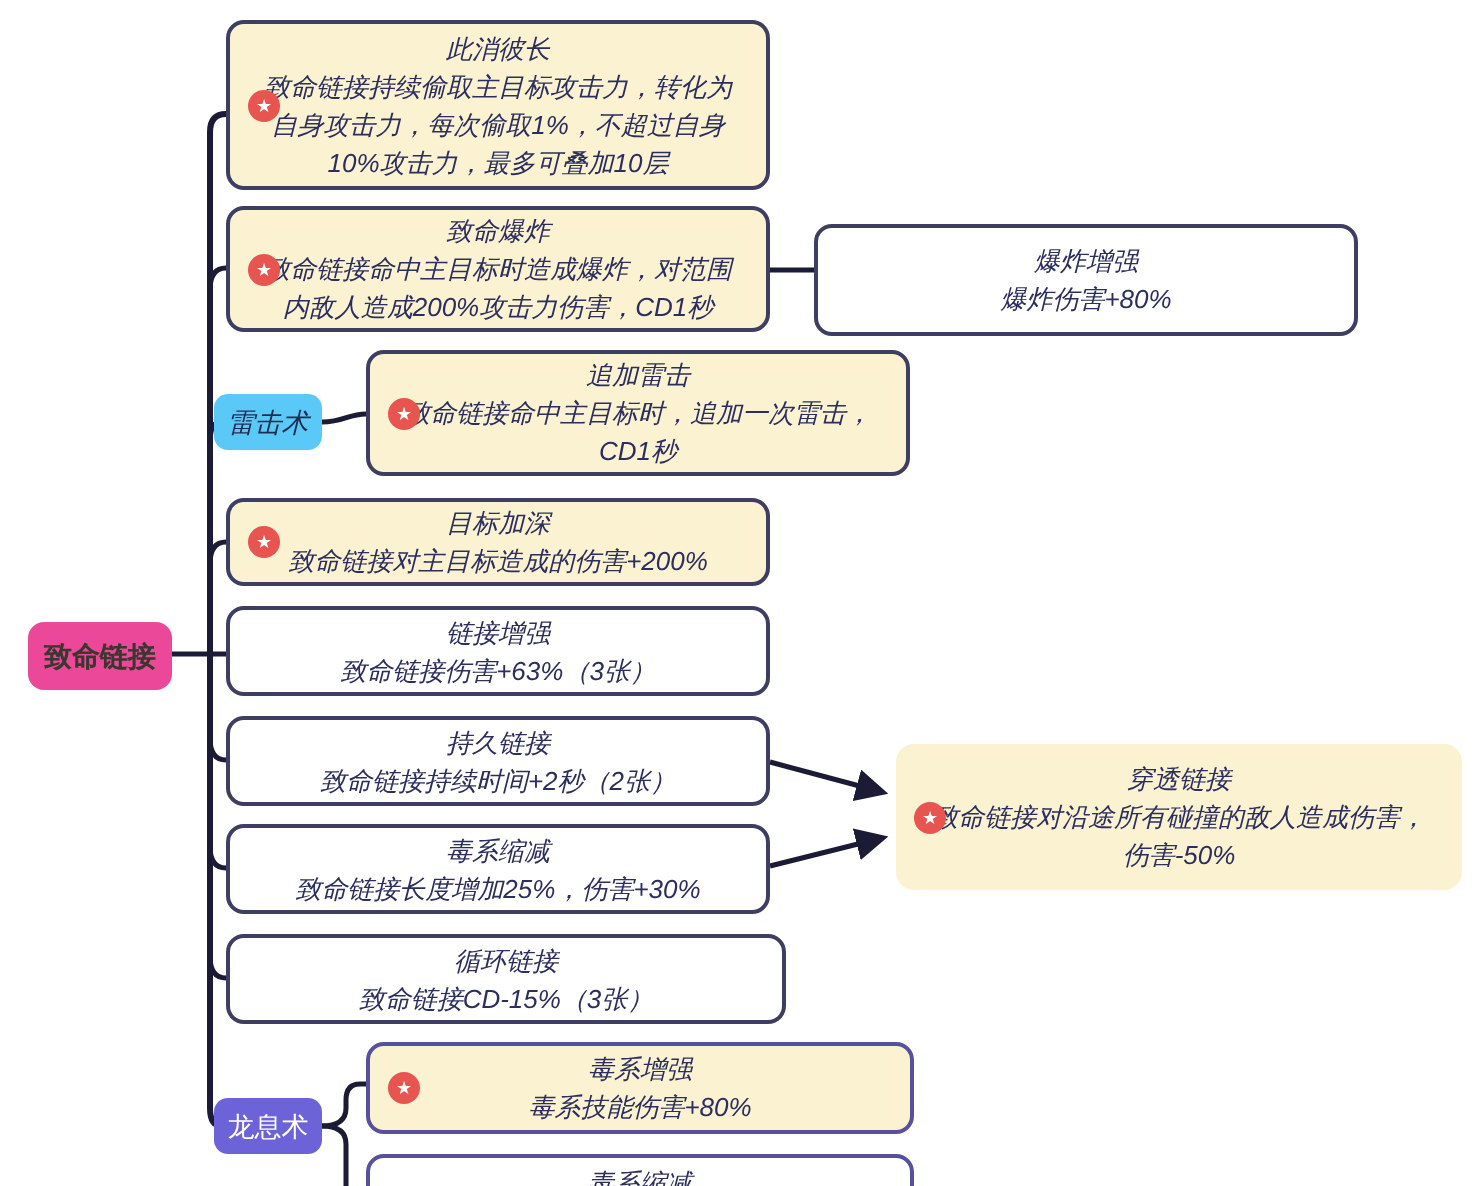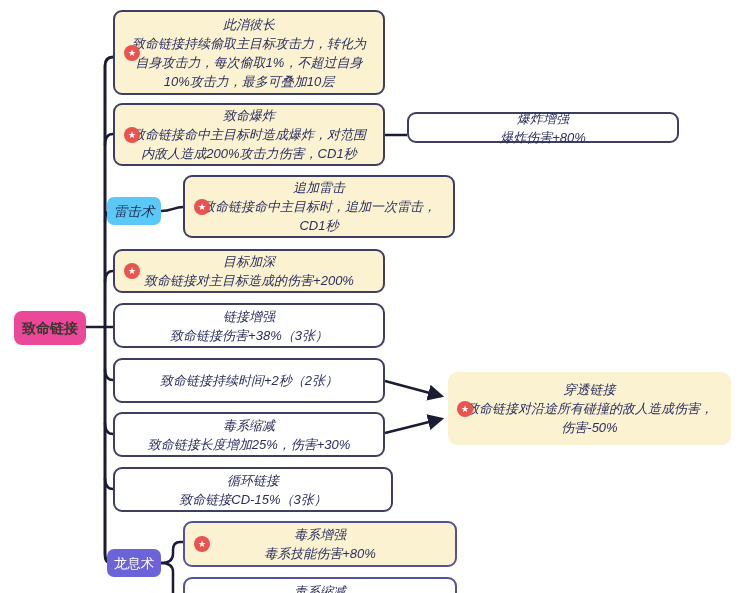--- a/index.html
+++ b/index.html
@@ -67,21 +67,21 @@
   </div>
 
   <div class="node cream" style="left:113px;top:103px;width:272px;height:63px;">
     <span class="star">★</span>
     <div class="txt">
       <div class="title">致命爆炸</div>
       <div class="body">致命链接命中主目标时造成爆炸，对范围内敌人造成200%攻击力伤害，CD1秒</div>
     </div>
   </div>
 
-  <div class="node white" style="left:407px;top:112px;width:272px;height:31px;">
+  <div class="node white" style="left:407px;top:112px;width:272px;height:56px;">
     <div class="txt">
       <div class="title">爆炸增强</div>
       <div class="body">爆炸伤害+80%</div>
     </div>
   </div>
 
   <div class="node branch lightning" style="left:107px;top:197px;width:54px;height:28px;">
     <span>雷击术</span>
   </div>
 
@@ -94,29 +94,30 @@
   </div>
 
   <div class="node cream" style="left:113px;top:249px;width:272px;height:44px;">
     <span class="star">★</span>
     <div class="txt">
       <div class="title">目标加深</div>
       <div class="body">致命链接对主目标造成的伤害+200%</div>
     </div>
   </div>
 
-  <div class="node white" style="left:113px;top:303px;width:272px;height:45px;border-radius:10px;">
+  <div class="node white" style="left:113px;top:303px;width:272px;height:45px;">
     <div class="txt">
       <div class="title">链接增强</div>
-      <div class="body">致命链接伤害+38%（3张）</div>
+      <div class="body">致命链接伤害+63%（3张）</div>
     </div>
   </div>
 
   <div class="node white" style="left:113px;top:358px;width:272px;height:45px;">
     <div class="txt">
+      <div class="title">持久链接</div>
       <div class="body">致命链接持续时间+2秒（2张）</div>
     </div>
   </div>
 
   <div class="node white" style="left:113px;top:412px;width:272px;height:45px;">
     <div class="txt">
       <div class="title">毒系缩减</div>
       <div class="body">致命链接长度增加25%，伤害+30%</div>
     </div>
   </div>

